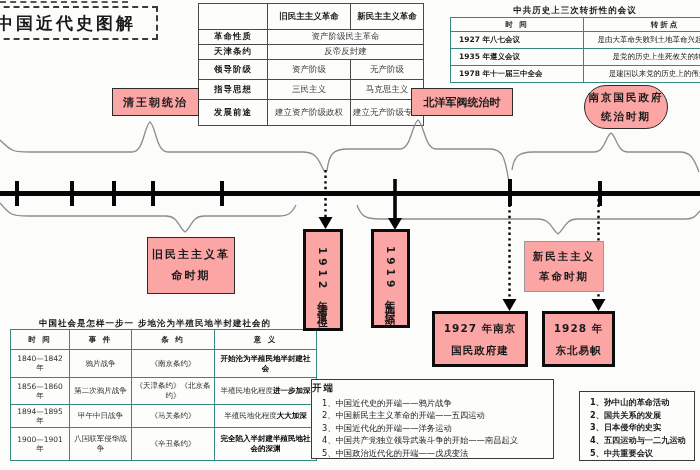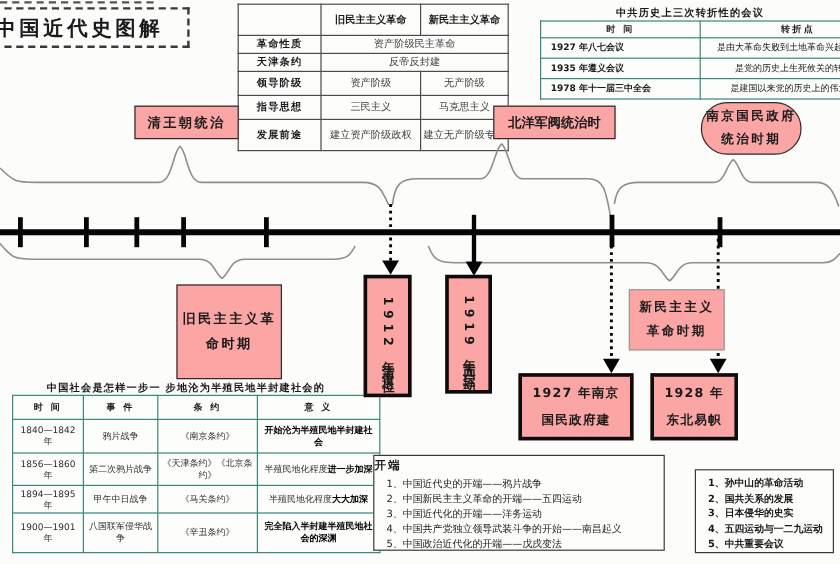--- a/index.html
+++ b/index.html
@@ -137,21 +137,21 @@
       <polygon points="318.5,217 332.5,217 325.5,229" stroke="none"></polygon>
       <line x1="395" y1="179" x2="395" y2="219" stroke-width="3.6"></line>
       <polygon points="388,218 402,218 395,230" stroke="none"></polygon>
       <line x1="509.5" y1="199" x2="509.5" y2="300" stroke-width="2.4" stroke-dasharray="2.4 3.2"></line>
       <polygon points="502.5,299 516.5,299 509.5,311" stroke="none"></polygon>
       <line x1="598.5" y1="199" x2="598.5" y2="300" stroke-width="2.4" stroke-dasharray="2.4 3.2"></line>
       <polygon points="591.5,299 605.5,299 598.5,311" stroke="none"></polygon>
     </g>
   </svg>
 
-  <div class="abs pbox" style="left:147px;top:237px;width:80px;height:45px;font-size:11px;line-height:1.9;letter-spacing:2px;padding:16px 3px;">旧民主主义革命时期</div>
+  <div class="abs pbox" style="left:147px;top:237px;width:80px;height:45px;font-size:11px;line-height:1.9;letter-spacing:2px;padding:5px 3px;">旧民主主义革命时期</div>
   <div class="abs pbox gray" style="left:524px;top:241px;width:72px;height:49px;font-size:10.5px;line-height:1.9;letter-spacing:2px;padding:0 3px;">新民主主义革命时期</div>
 
   <div class="abs pbox thick vtext" style="left:303px;top:229px;width:32px;height:94px;font-size:10.5px;padding:1px;">1912年清帝退位</div>
   <div class="abs pbox thick vtext" style="left:371px;top:229px;width:31px;height:91px;font-size:10.5px;padding:1px;">1919年五四运动</div>
   <div class="abs pbox thick" style="left:432px;top:311px;width:82px;height:50px;font-size:10.5px;line-height:2.1;letter-spacing:1px;padding:0 4px;">1927 年南京 国民政府建</div>
   <div class="abs pbox thick" style="left:542px;top:311px;width:59px;height:50px;font-size:10.5px;line-height:2.1;letter-spacing:1px;padding:0 4px;">1928 年 东北易帜</div>
 
   <div class="abs tbl-title" style="left:10px;top:318px;width:290px;">中国社会是怎样一步一 步地沦为半殖民地半封建社会的</div>
   <table class="abs teal" id="soc" style="left:10px;top:329px;">
     <tbody>

